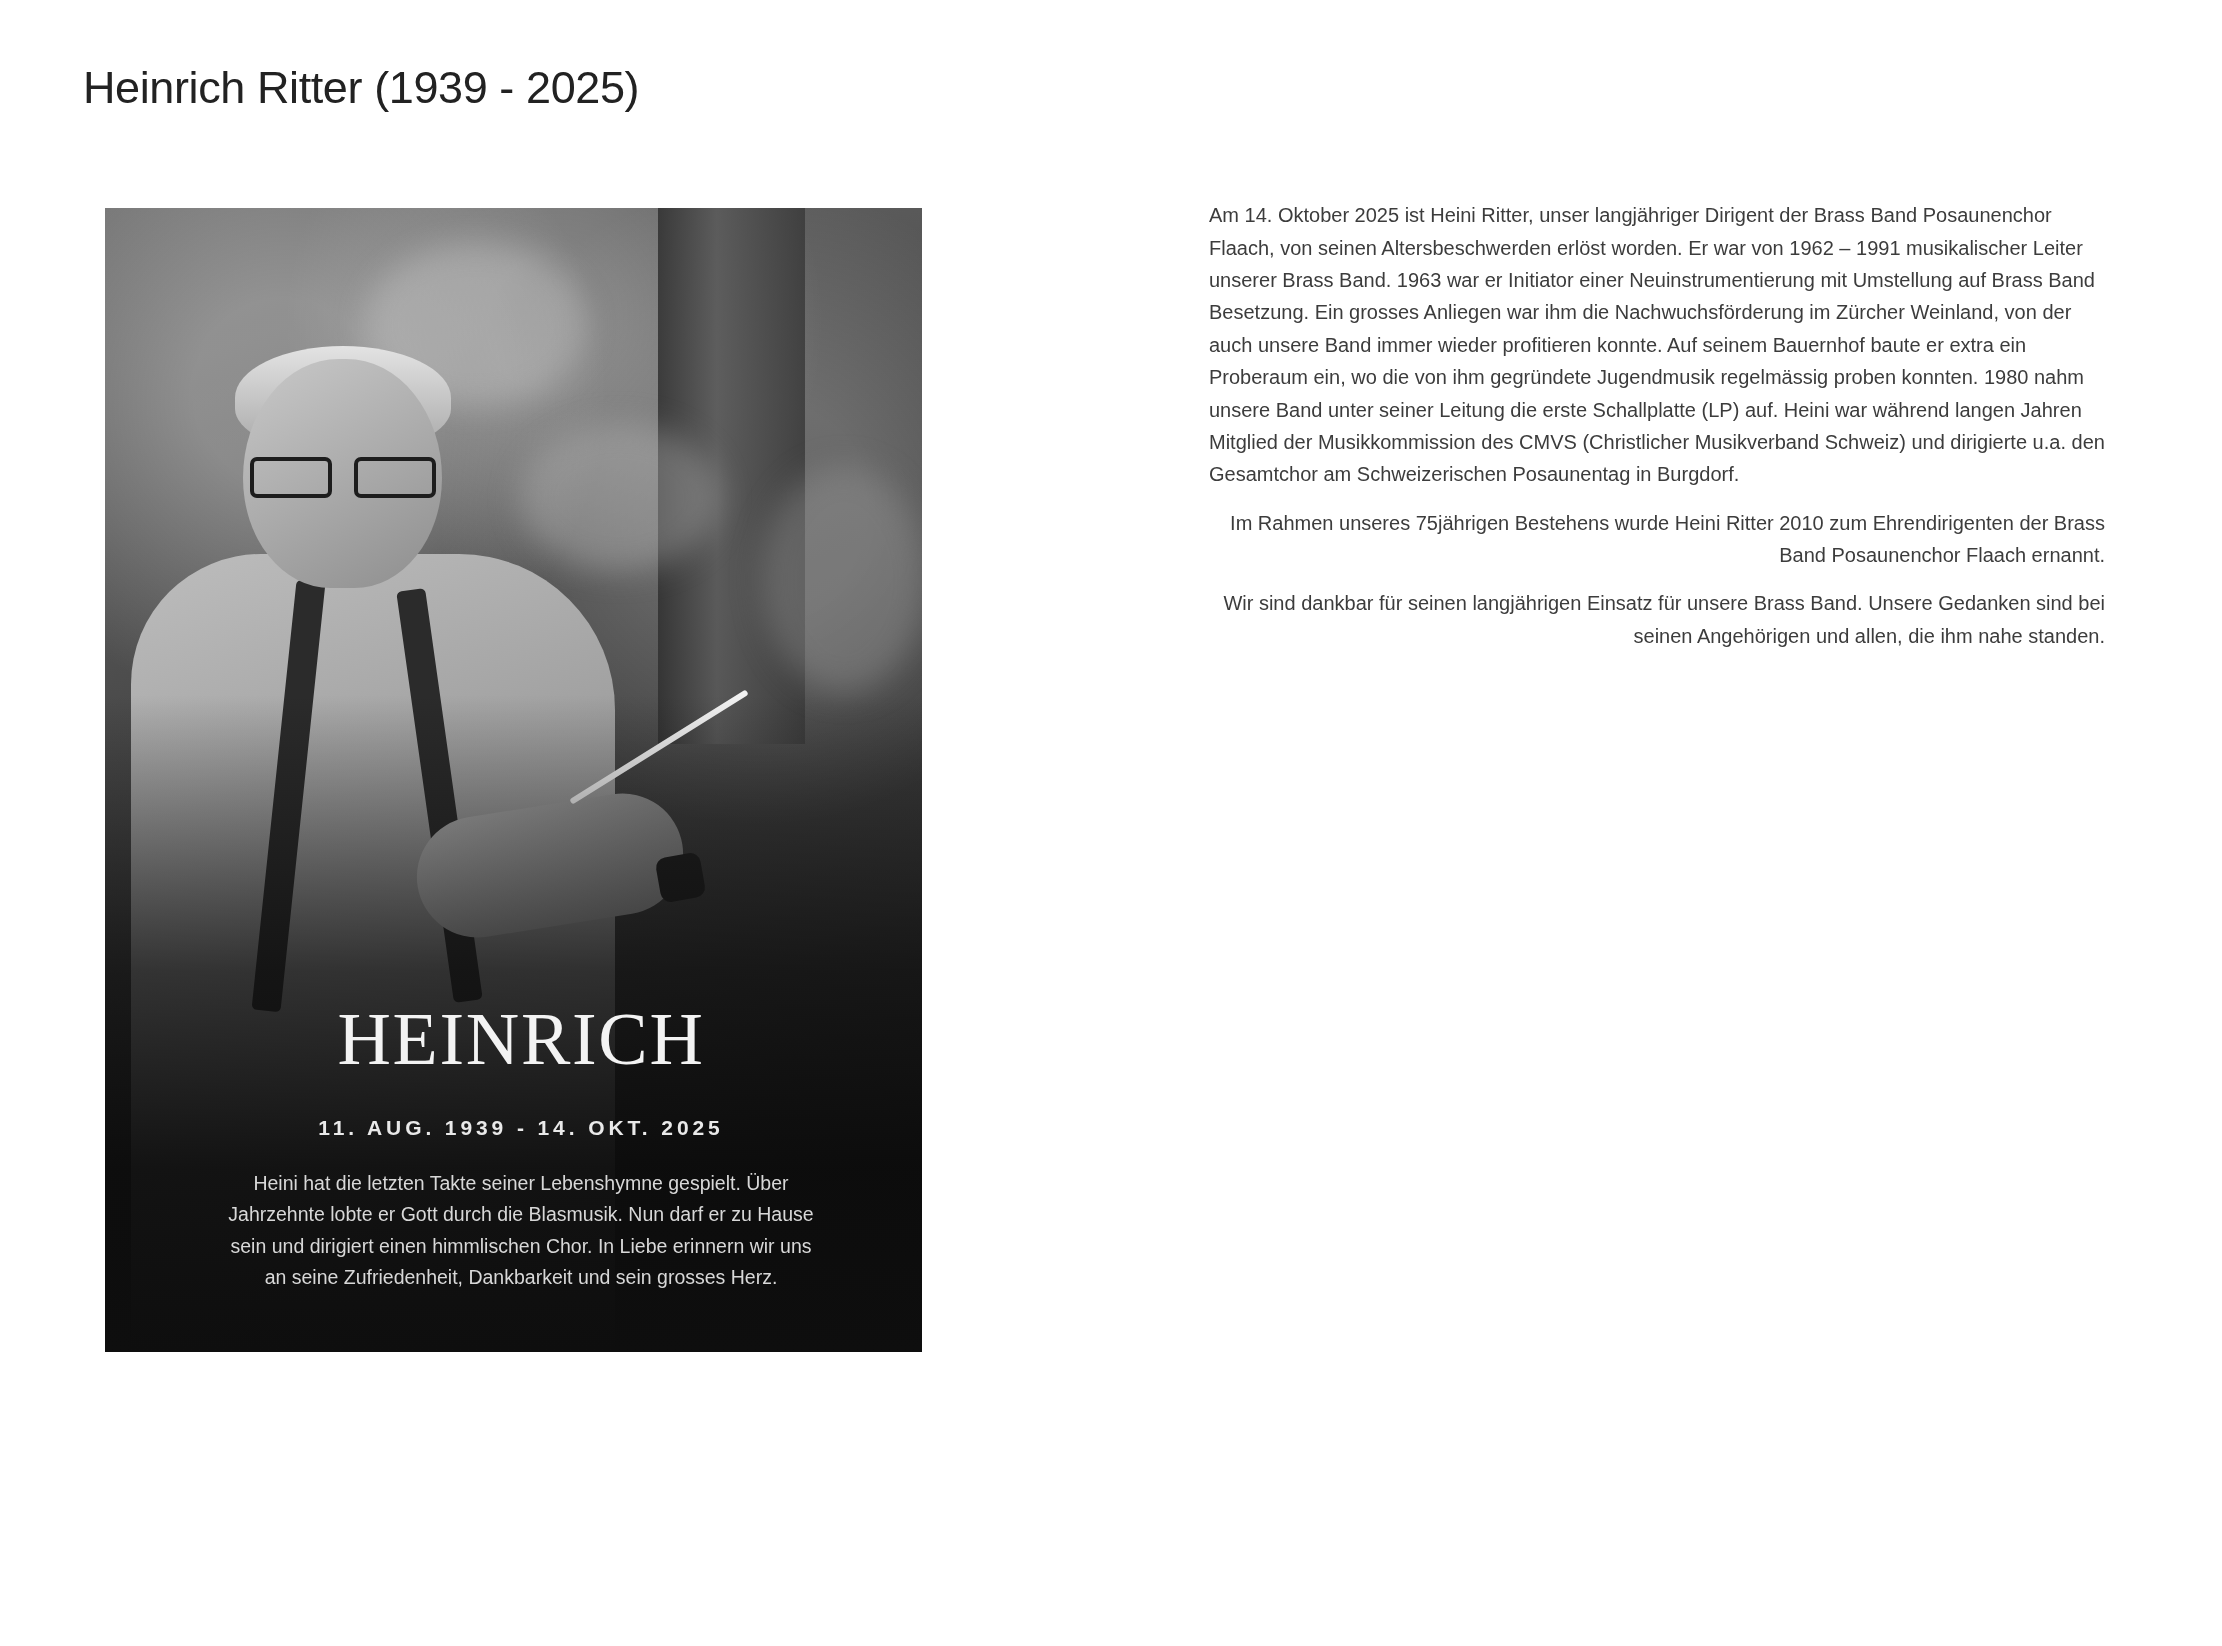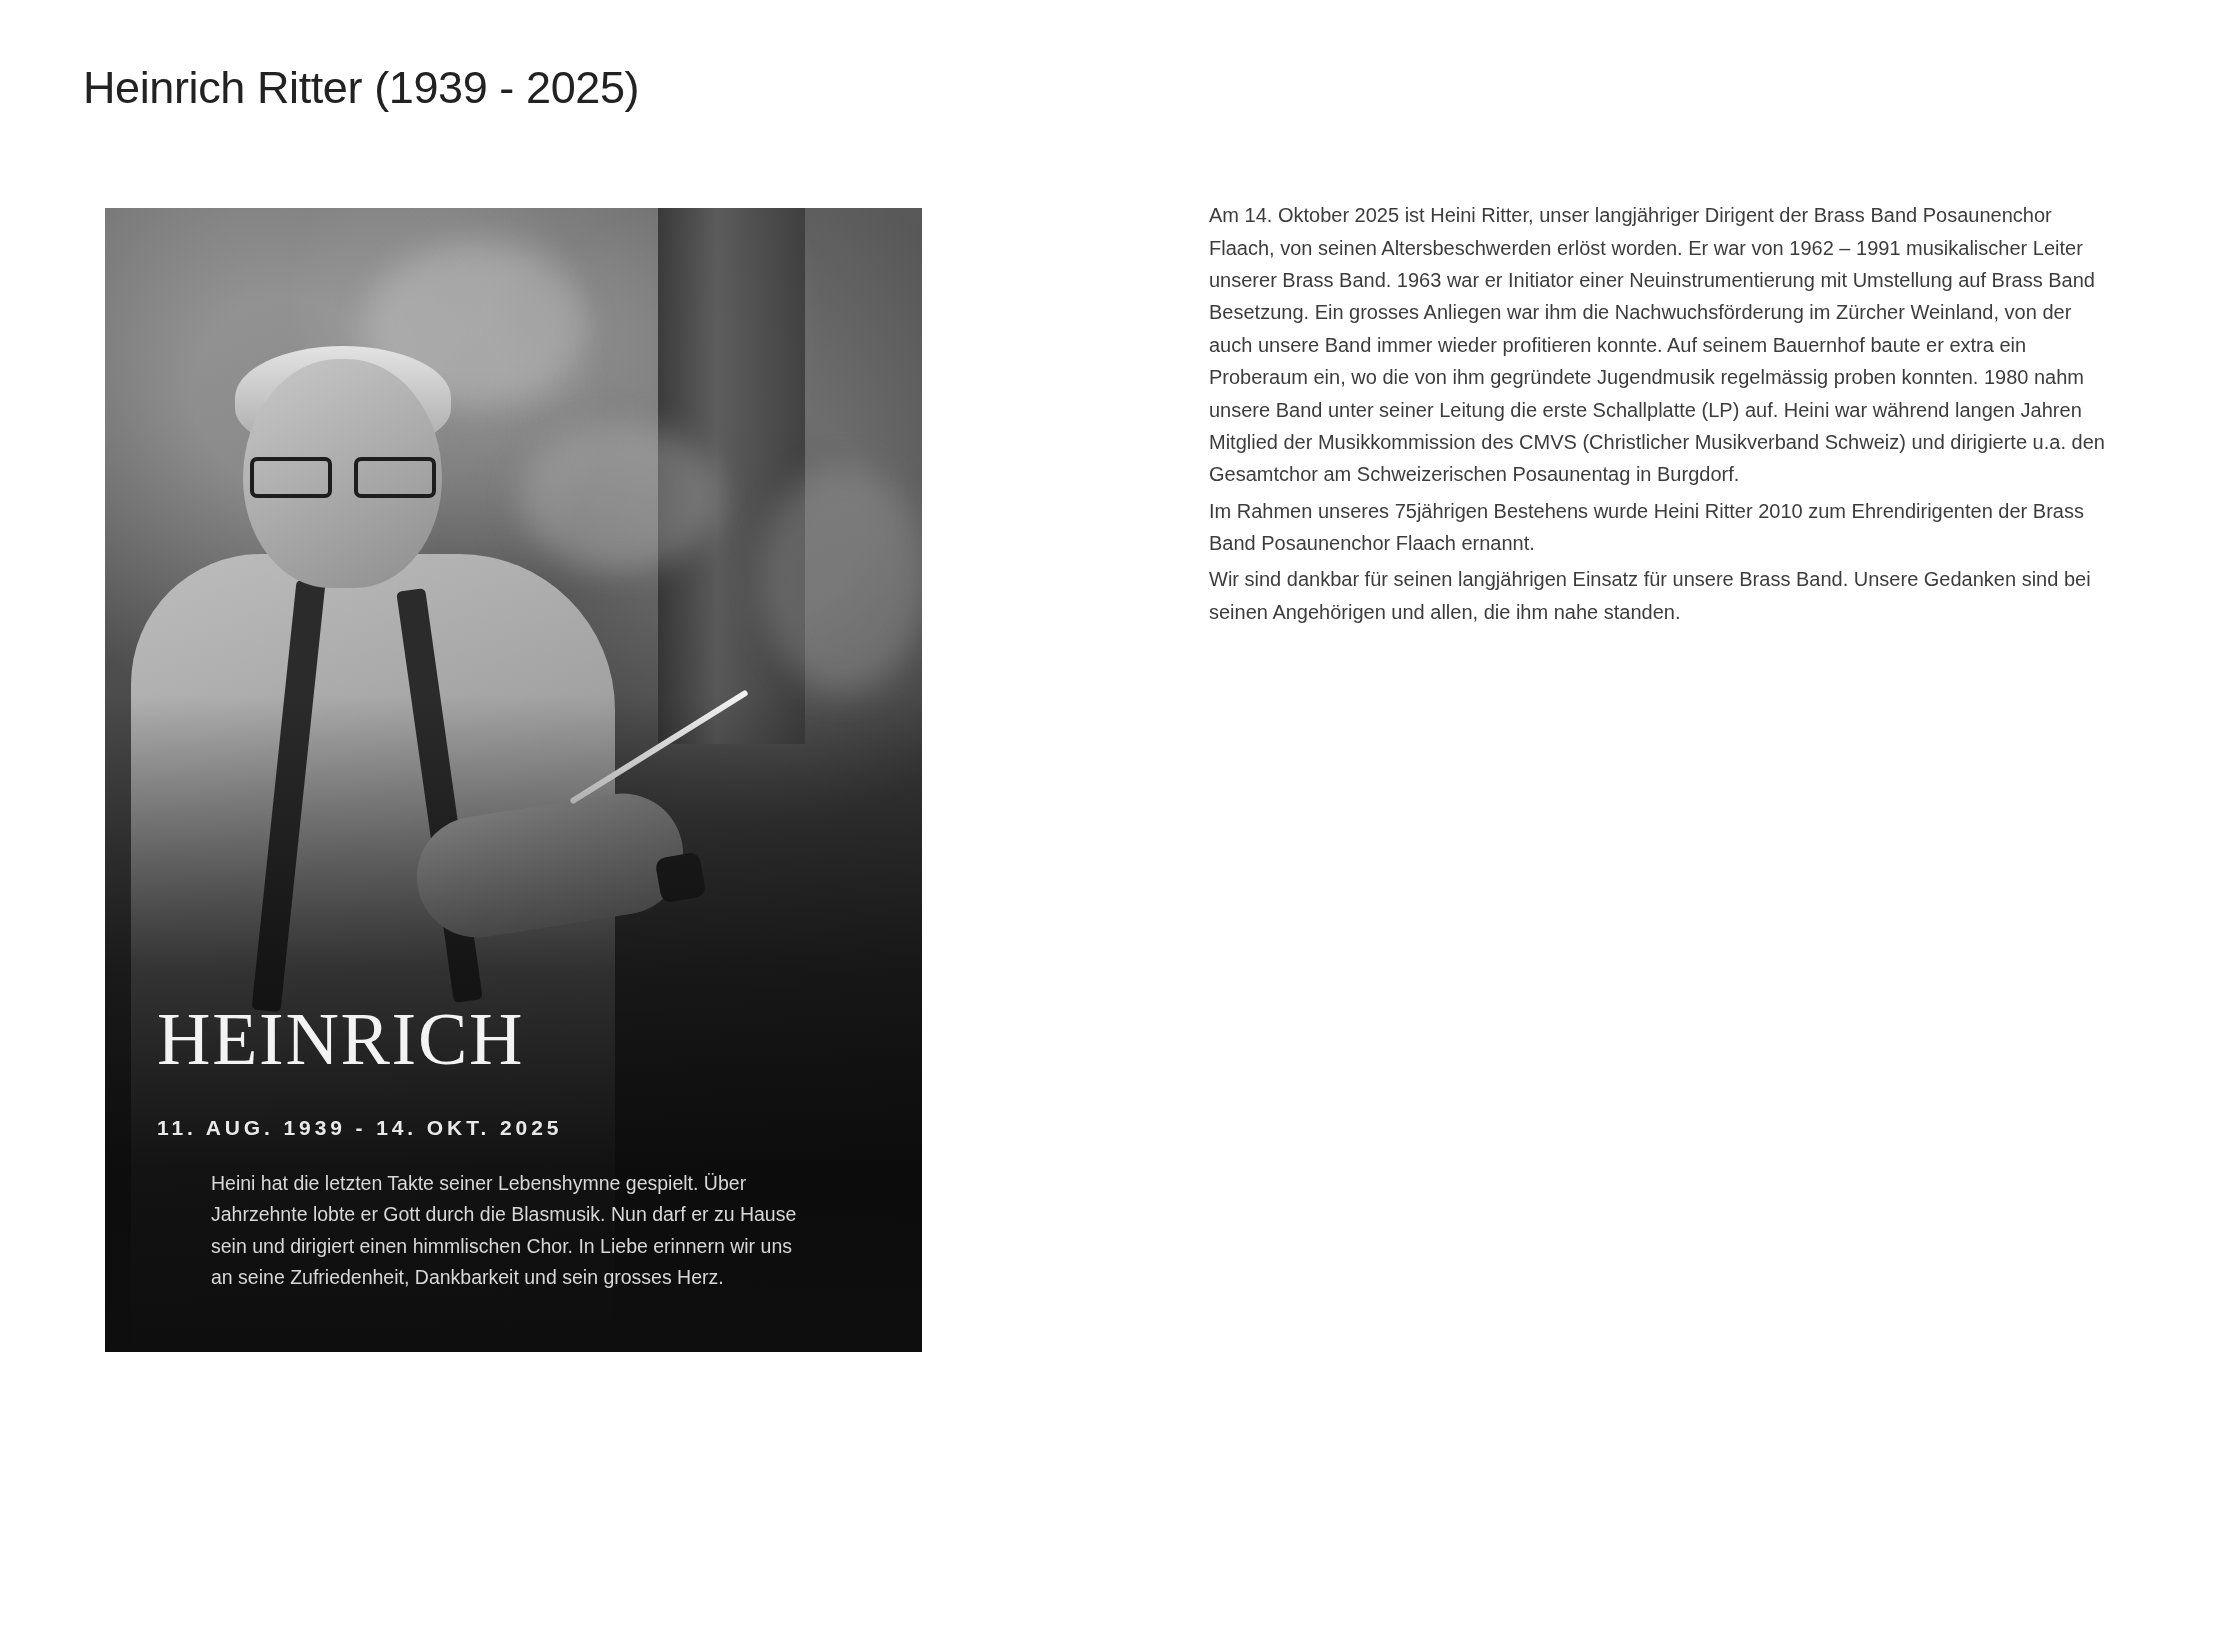--- a/index.html
+++ b/index.html
@@ -156,22 +156,22 @@
   }
 
   .card-overlay {
     position: absolute;
     left: 0; right: 0; bottom: 0;
     height: 657px;
     background: linear-gradient(180deg, rgba(10,10,10,0) 0%, rgba(12,12,12,0.72) 42%, rgba(10,10,10,0.93) 72%, #0e0e0e 100%);
   }
   .card-text {
     position: absolute;
-    left: 0; right: 0; bottom: 50px;
-    text-align: left;
+    left: 15px; right: 0; bottom: 50px;
+    text-align: center;
     color: #f3f3f3;
     padding: 0 52px;
   }
   .card-name {
     font-family: "Liberation Serif", serif;
     font-size: 74px;
     line-height: 0.98;
     letter-spacing: 1.7px;
     font-weight: 400;
     text-transform: uppercase;
@@ -200,21 +200,21 @@
     padding-right: 52px;
     padding-top: 5.2px;
   }
   .body-par {
     font-size: 20px;
     line-height: 1.62;
     color: #3c3c3c;
     margin: 0;
     max-width: 1020px;
   }
-  .body-par + .body-par { margin-top: 4px; }
+  .body-par + .body-par { margin-top: 16px; text-align: right; }
 </style>
 </head>
 <body>
 
 <div class="page">
 
   <h1 class="title">Heinrich Ritter (1939 - 2025)</h1>
 
   <div class="content">
 

